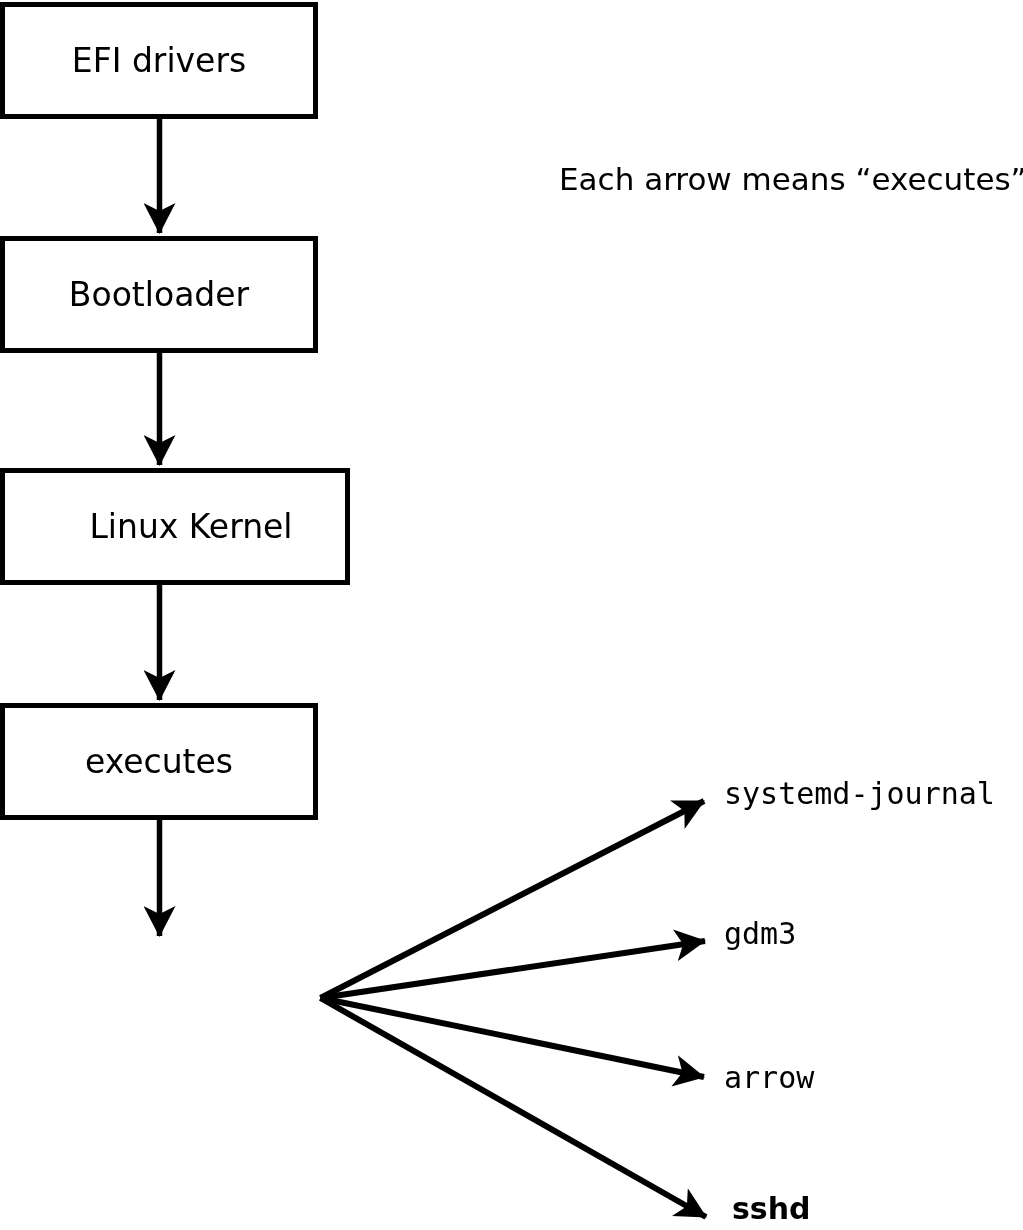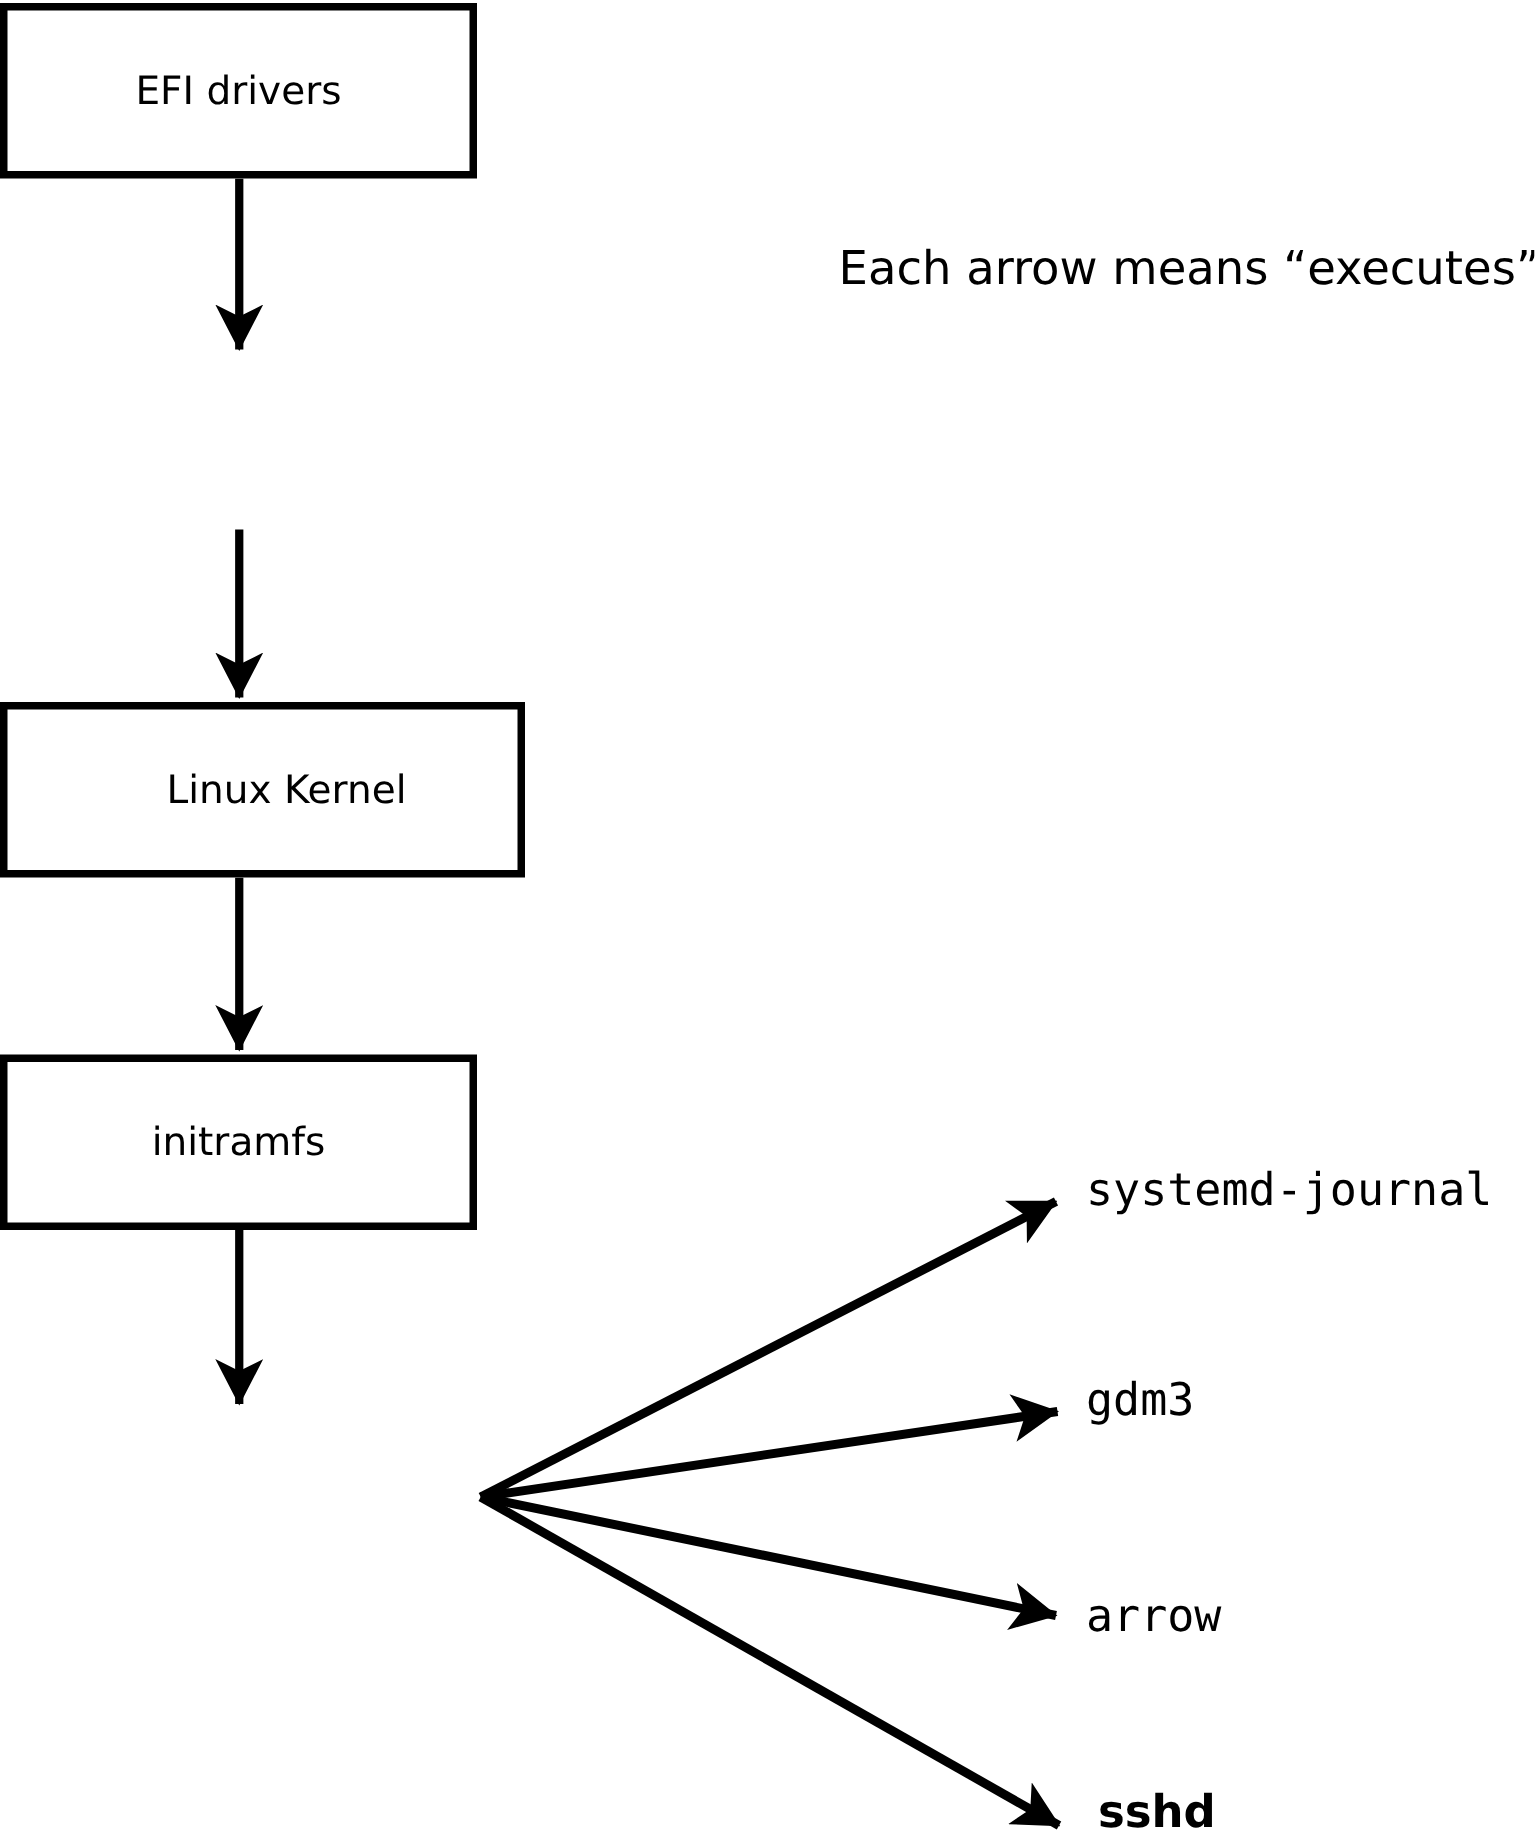--- a/index.html
+++ b/index.html
@@ -22,21 +22,21 @@
     left: 0;
     width: 308px;
     height: 107px;
     border: 5px solid #000000;
     background: #ffffff;
     display: flex;
     align-items: center;
     justify-content: center;
   }
   .node-label {
-    font-size: 26px;
+    font-size: 33px;
     line-height: 1;
     white-space: nowrap;
   }
   .n1 { top: 2px; }
   .n2 { top: 236px; }
   .n3 { top: 468px; padding-left: 32px; }
   .n4 { top: 703px; }
   .n5 { top: 939px; }
   .note {
     position: absolute;
@@ -78,25 +78,28 @@
     <line x1="159.5" y1="820" x2="159.5" y2="936" stroke="#000000" stroke-width="5.5" marker-end="url(#ah)"></line>
     <line x1="320.5" y1="998" x2="704" y2="801" stroke="#000000" stroke-width="6" marker-end="url(#ah)"></line>
     <line x1="320.5" y1="998" x2="705" y2="941" stroke="#000000" stroke-width="6" marker-end="url(#ah)"></line>
     <line x1="320.5" y1="998" x2="704" y2="1077" stroke="#000000" stroke-width="6" marker-end="url(#ah)"></line>
     <line x1="320.5" y1="998" x2="706" y2="1217" stroke="#000000" stroke-width="6" marker-end="url(#ah)"></line>
   </svg>
 
   <div class="node n1">
     <span class="node-label">EFI drivers</span>
   </div>
+  <div class="node n2">
+    <span class="node-label">Bootloader</span>
+  </div>
   <div class="node n3">
     <span class="node-label">Linux Kernel</span>
   </div>
   <div class="node n4">
-    <span class="node-label">initramfs</span>
+    <span class="node-label">executes</span>
   </div>
 
   <div class="note">Each arrow means “executes”.</div>
 
   <div class="child-label c1">systemd-journal</div>
   <div class="child-label c2">gdm3</div>
   <div class="child-label c3">arrow</div>
   <div class="child-label child-sans c4">sshd</div>
 
 </div>

